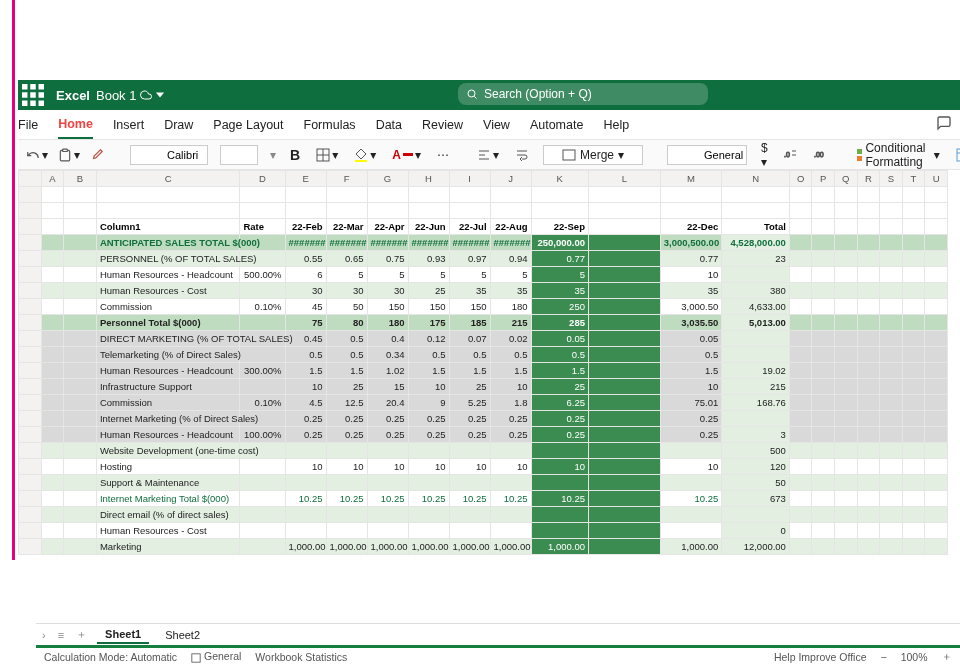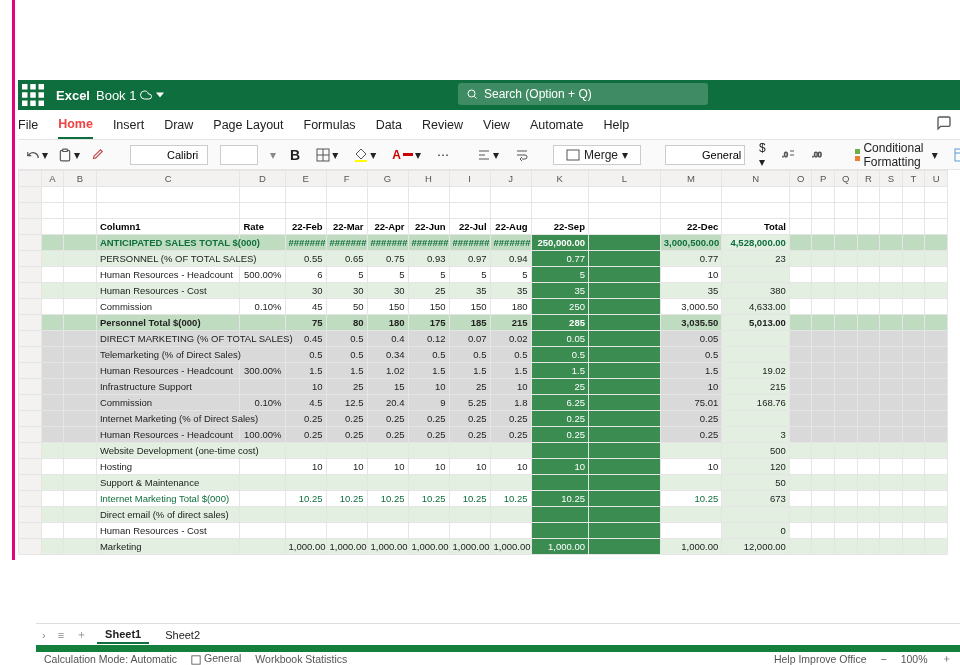--- a/index.html
+++ b/index.html
@@ -4,37 +4,37 @@
 <style>
   * { box-sizing: border-box; margin: 0; padding: 0; font-family: "Segoe UI", Arial, sans-serif; }
   body { width: 960px; height: 665px; background: #fff; overflow: hidden; position: relative; font-size: 11px; color: #222; }
   .vpink { position: absolute; left: 12px; top: 0; width: 3px; height: 560px; background: #e6007e; z-index: 500; }
   .container { margin-left: 18px; width: 942px; height: 665px; position: relative; }
   .spacer { height: 80px; background: #fff; }
 
   .titlebar { height: 30px; background: #0f6e3d; display: flex; align-items: center; color: #fff; font-size: 13px; padding-left: 4px; }
   .titlebar .apps { width: 22px; height: 22px; display: flex; align-items: center; justify-content: center; margin-right: 12px; }
   .titlebar .wb { margin-left: 6px; font-weight: 400; display: flex; align-items: center; gap: 4px; }
-  .searchwrap { position: absolute; left: 440px; top: 83px; width: 250px; height: 22px; background: rgba(255,255,255,0.2); border-radius: 3px; display: flex; align-items: center; color: #fff; padding: 1px 8px; gap: 6px; font-size: 12px; }
+  .searchwrap { position: absolute; left: 440px; top: 83px; width: 250px; height: 22px; background: rgba(255,255,255,0.2); border-radius: 8px; display: flex; align-items: center; color: #fff; padding: 1px 8px; gap: 6px; font-size: 12px; }
   .searchwrap svg { width: 12px; height: 12px; }
 
   .menubar { height: 30px; background: #fff; display: flex; align-items: center; padding-left: 0px; font-size: 12.5px; gap: 20px; border-bottom: 1px solid #e5e5e5; }
   .menubar .item { padding: 6px 0px; cursor: pointer; }
   .menubar .item.active { border-bottom: 2px solid #0f6e3d; color: #ef4444; font-weight: 600; }
   .menubar .chat { margin-left: auto; margin-right: 8px; }
 
   .ribbon { height: 30px; background: #fafafa; display: flex; align-items: center; padding-left: 6px; gap: 12px; font-size: 12px; border-bottom: 1px solid #e5e5e5; position: relative; }
   .ribbon .grp { display: flex; align-items: center; gap: 6px; }
   .ribbon select, .ribbon input { height: 20px; font-size: 11px; border: 1px solid #ccc; background: #fff; padding-left: 36px; }
   .fontname { width: 78px; }
   .fontsize { width: 30px; }
   .ribbon .btn { display: flex; align-items: center; gap: 2px; padding: 2px; cursor: pointer; }
   .ribbon .btn svg { width: 14px; height: 14px; }
   .ribbon .sep { width: 1px; height: 18px; background: #ddd; }
-  .merge { background:#fff;border:1px solid #ccc;padding:1px 12px;display:flex;gap:4px;align-items:center;height:20px;margin-left:10px;}
+  .merge { background:#fff;border:1px solid #ccc;padding:1px 18px;display:flex;gap:4px;align-items:center;height:20px;}
   .numfmt { width: 80px; }
 
   .namebox-row { height: 22px; display: flex; align-items: center; border-bottom: 1px solid #e0e0e0; padding-left: 0; font-size: 11px; }
   .namebox { width: 82px; border-right: 1px solid #ddd; padding: 2px 4px; color: #555; }
   .fx-icons { display:flex;gap:6px;padding:0 6px;color:#999; }
   .fx { font-style: italic; color: #888; padding-left: 4px; }
 
   
   .grid { position: relative; height: 400px; overflow: hidden; }
   table.sheet { border-collapse: collapse; width: 930px; table-layout: fixed; font-size: 9.5px; }
@@ -51,21 +51,21 @@
   .band-green { background: #c0dcc0; font-weight:700;}
   .sel { background: #d9d9d9; }
   .txt-green { color: #0f6e3d; }
   .right { text-align: right; }
 
   .sheettabs { position: absolute; bottom: 20px; left: 18px; right: 0; height: 22px; border-top: 1px solid #ddd; display: flex; align-items: center; background: #fff; padding-left: 4px; gap: 8px; font-size: 11px; }
   .sheettabs .ctl { color: #888; cursor: pointer; padding: 0 2px; }
   .sheettabs .tab { padding: 2px 8px; cursor: pointer; }
   .sheettabs .tab.active { border-bottom: 2px solid #0f6e3d; font-weight: 600; }
 
-  .statusbar { position: absolute; bottom: 0; left: 18px; right: 0; height: 20px; border-top: 7px solid #15803d; display: flex; align-items: center; background: #fff; font-size: 10.5px; color: #555; padding: 0 8px; gap: 14px; }
+  .statusbar { position: absolute; bottom: 0; left: 18px; right: 0; height: 20px; border-top: 3px solid #15803d; display: flex; align-items: center; background: #fff; font-size: 10.5px; color: #555; padding: 0 8px; gap: 14px; }
   .statusbar .push { flex: 1; }
 </style>
 </head>
 <body>
 
 <div class="vpink"></div>
 <div class="container">
 
   <div class="spacer"></div>
 

